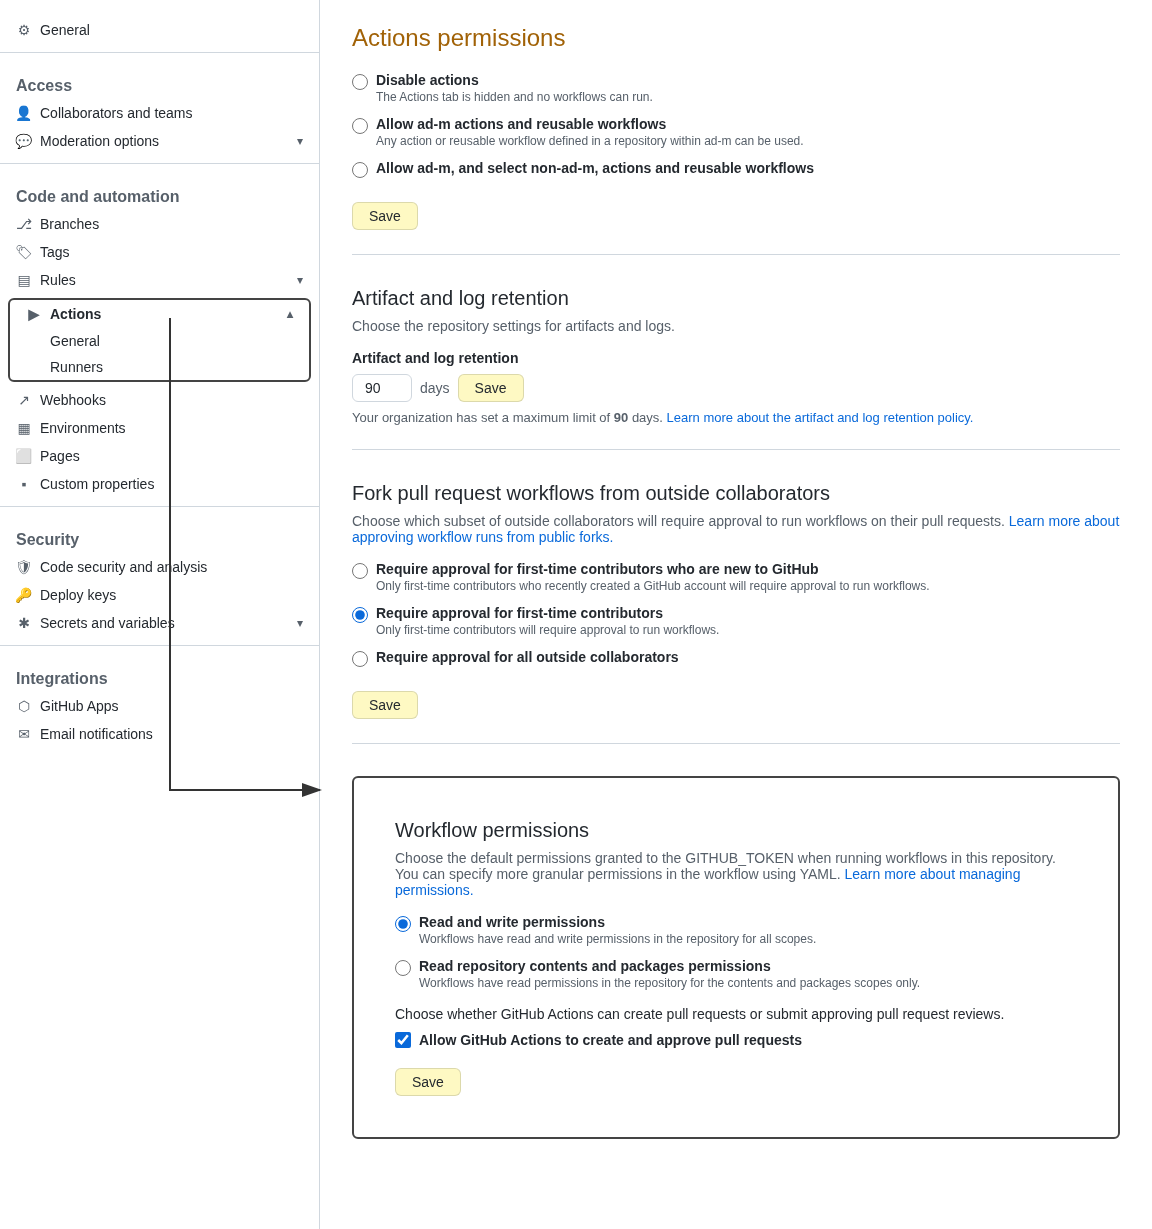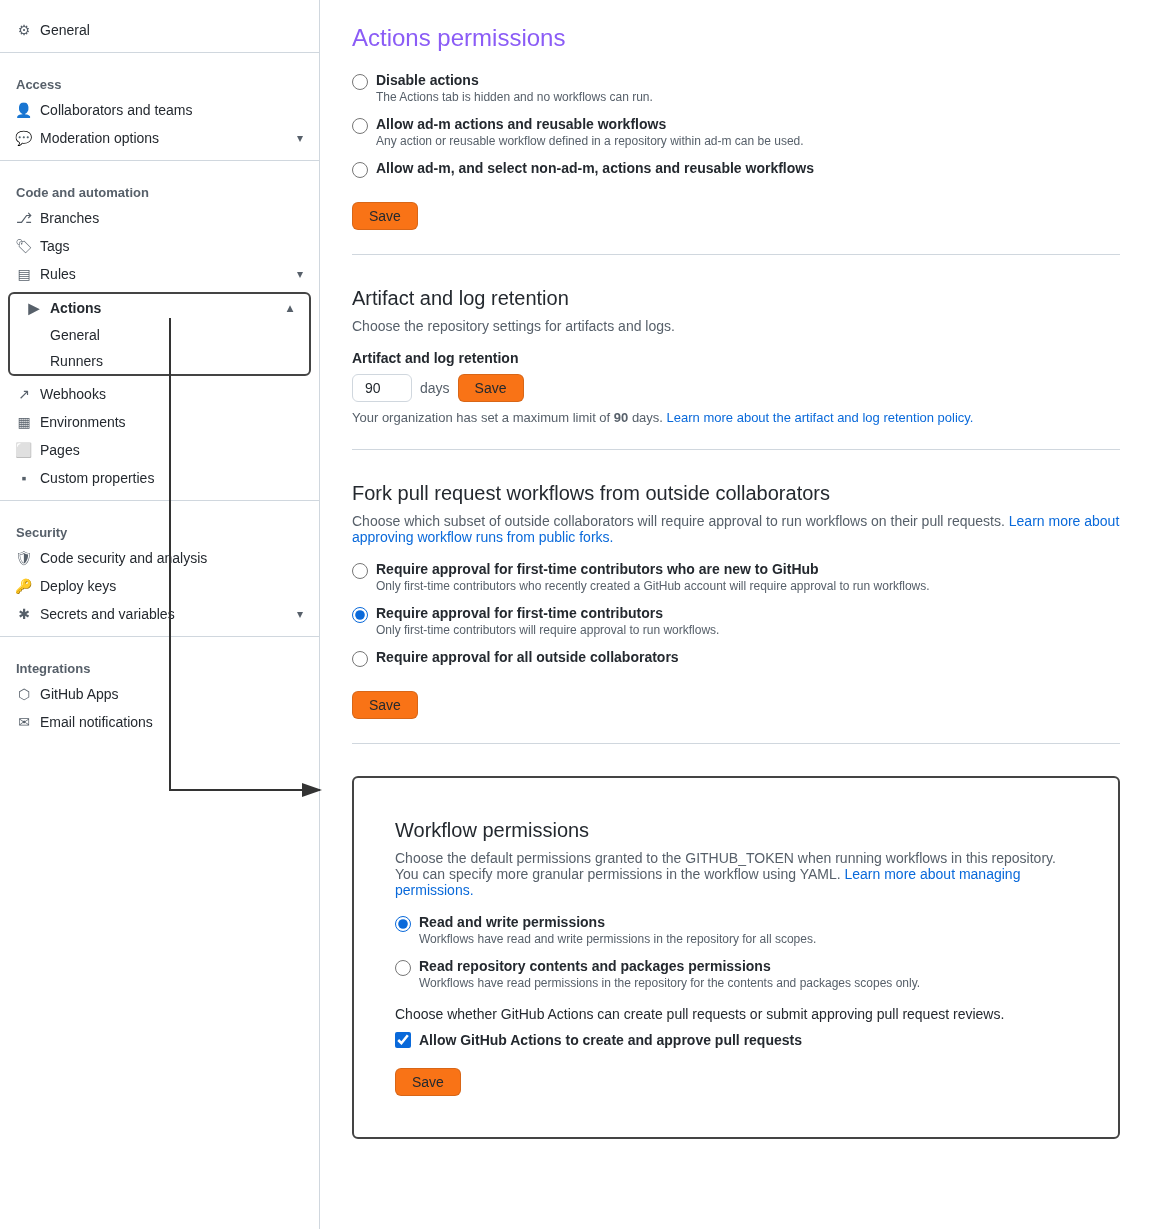--- a/index.html
+++ b/index.html
@@ -32,21 +32,21 @@
       width: 16px;
       height: 16px;
       margin-right: 8px;
       display: inline-flex;
       align-items: center;
       justify-content: center;
       flex-shrink: 0;
       color: #57606a;
     }
     .sidebar-section-label {
-      font-size: 13px;
+      font-size: 16px;
       font-weight: 600;
       color: #57606a;
       padding: 16px 16px 4px 16px;
       text-transform: none;
     }
     .sidebar-chevron {
       margin-left: auto;
       color: #57606a;
       font-size: 12px;
     }
@@ -65,21 +65,21 @@
     
     .main {
       flex: 1;
       padding: 24px 32px;
       max-width: 832px;
     }
     .page-title {
       font-size: 24px;
       font-weight: 400;
       margin-bottom: 20px;
-      color: #8b5cf6;
+      color: #a16207;
     }
     
     .section {
       margin-bottom: 32px;
       padding-bottom: 24px;
       border-bottom: 1px solid #d0d7de;
     }
     .section:last-child { border-bottom: none; }
     .section-title {
       font-size: 20px;
@@ -109,21 +109,21 @@
     .radio-label { font-size: 14px; }
     .radio-label strong { font-weight: 600; }
     .radio-desc {
       font-size: 12px;
       color: #57606a;
       margin-top: 2px;
     }
     .radio-option-content { flex: 1; }
     
     .btn-save {
-      background: #f97316;
+      background: #fef9c3;
       border: 1px solid rgba(27,31,36,0.15);
       border-radius: 6px;
       padding: 5px 16px;
       font-size: 14px;
       cursor: pointer;
       color: #24292f;
       font-weight: 500;
       margin-top: 12px;
     }
     

